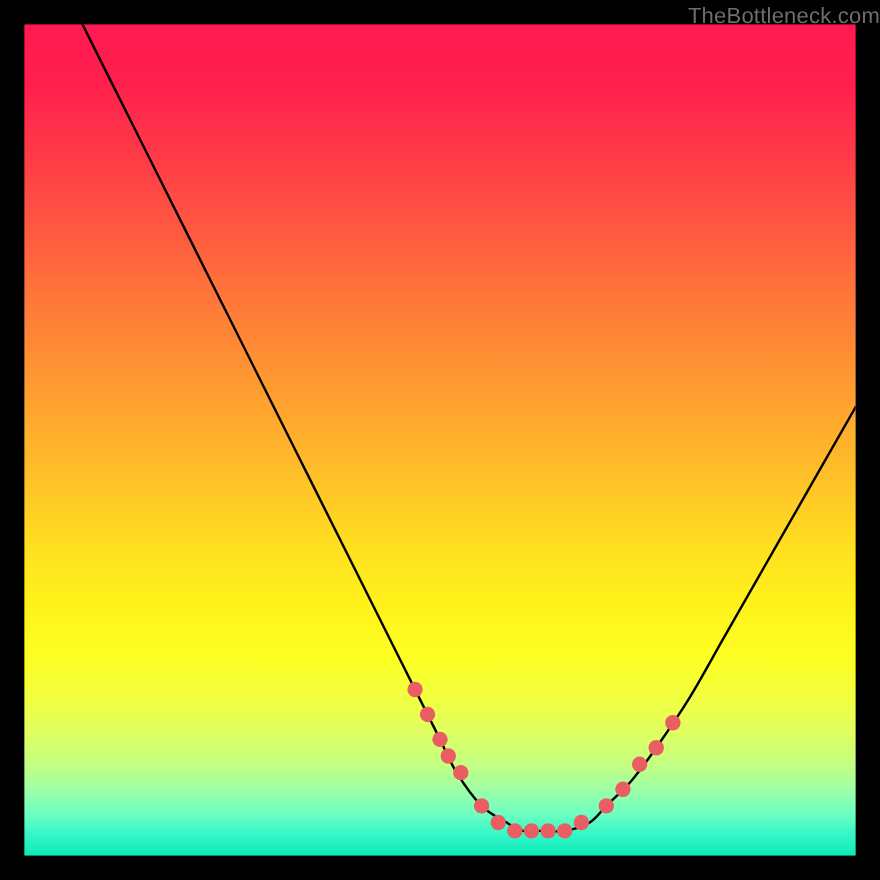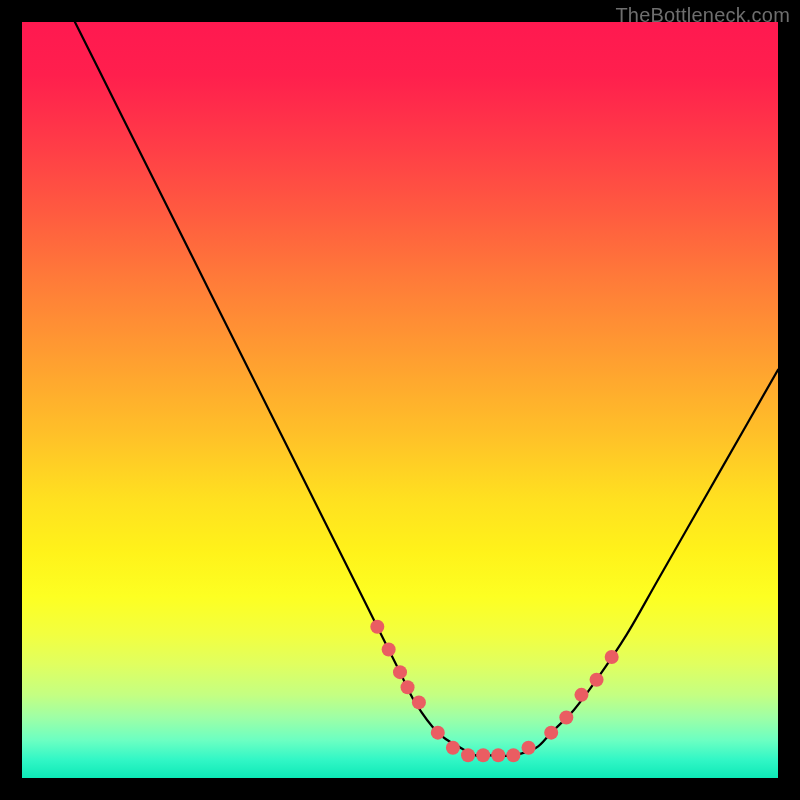--- a/index.html
+++ b/index.html
@@ -44,21 +44,21 @@
       #c4ff82 89%,
       #9effa6 92%,
       #6cffc2 95%,
       #33f7c6 97.5%,
       #0de9b7 100%
     );
   }
   .watermark {
     position: absolute;
     top: 4px;
-    right: 10px;
+    right: 0;
     color: #6e6e6e;
     font-size: 20px;
     letter-spacing: 0.2px;
     font-weight: 500;
     z-index: 5;
   }
   svg.curve {
     position: absolute;
     left: 0; top: 0;
     width: 756px;

